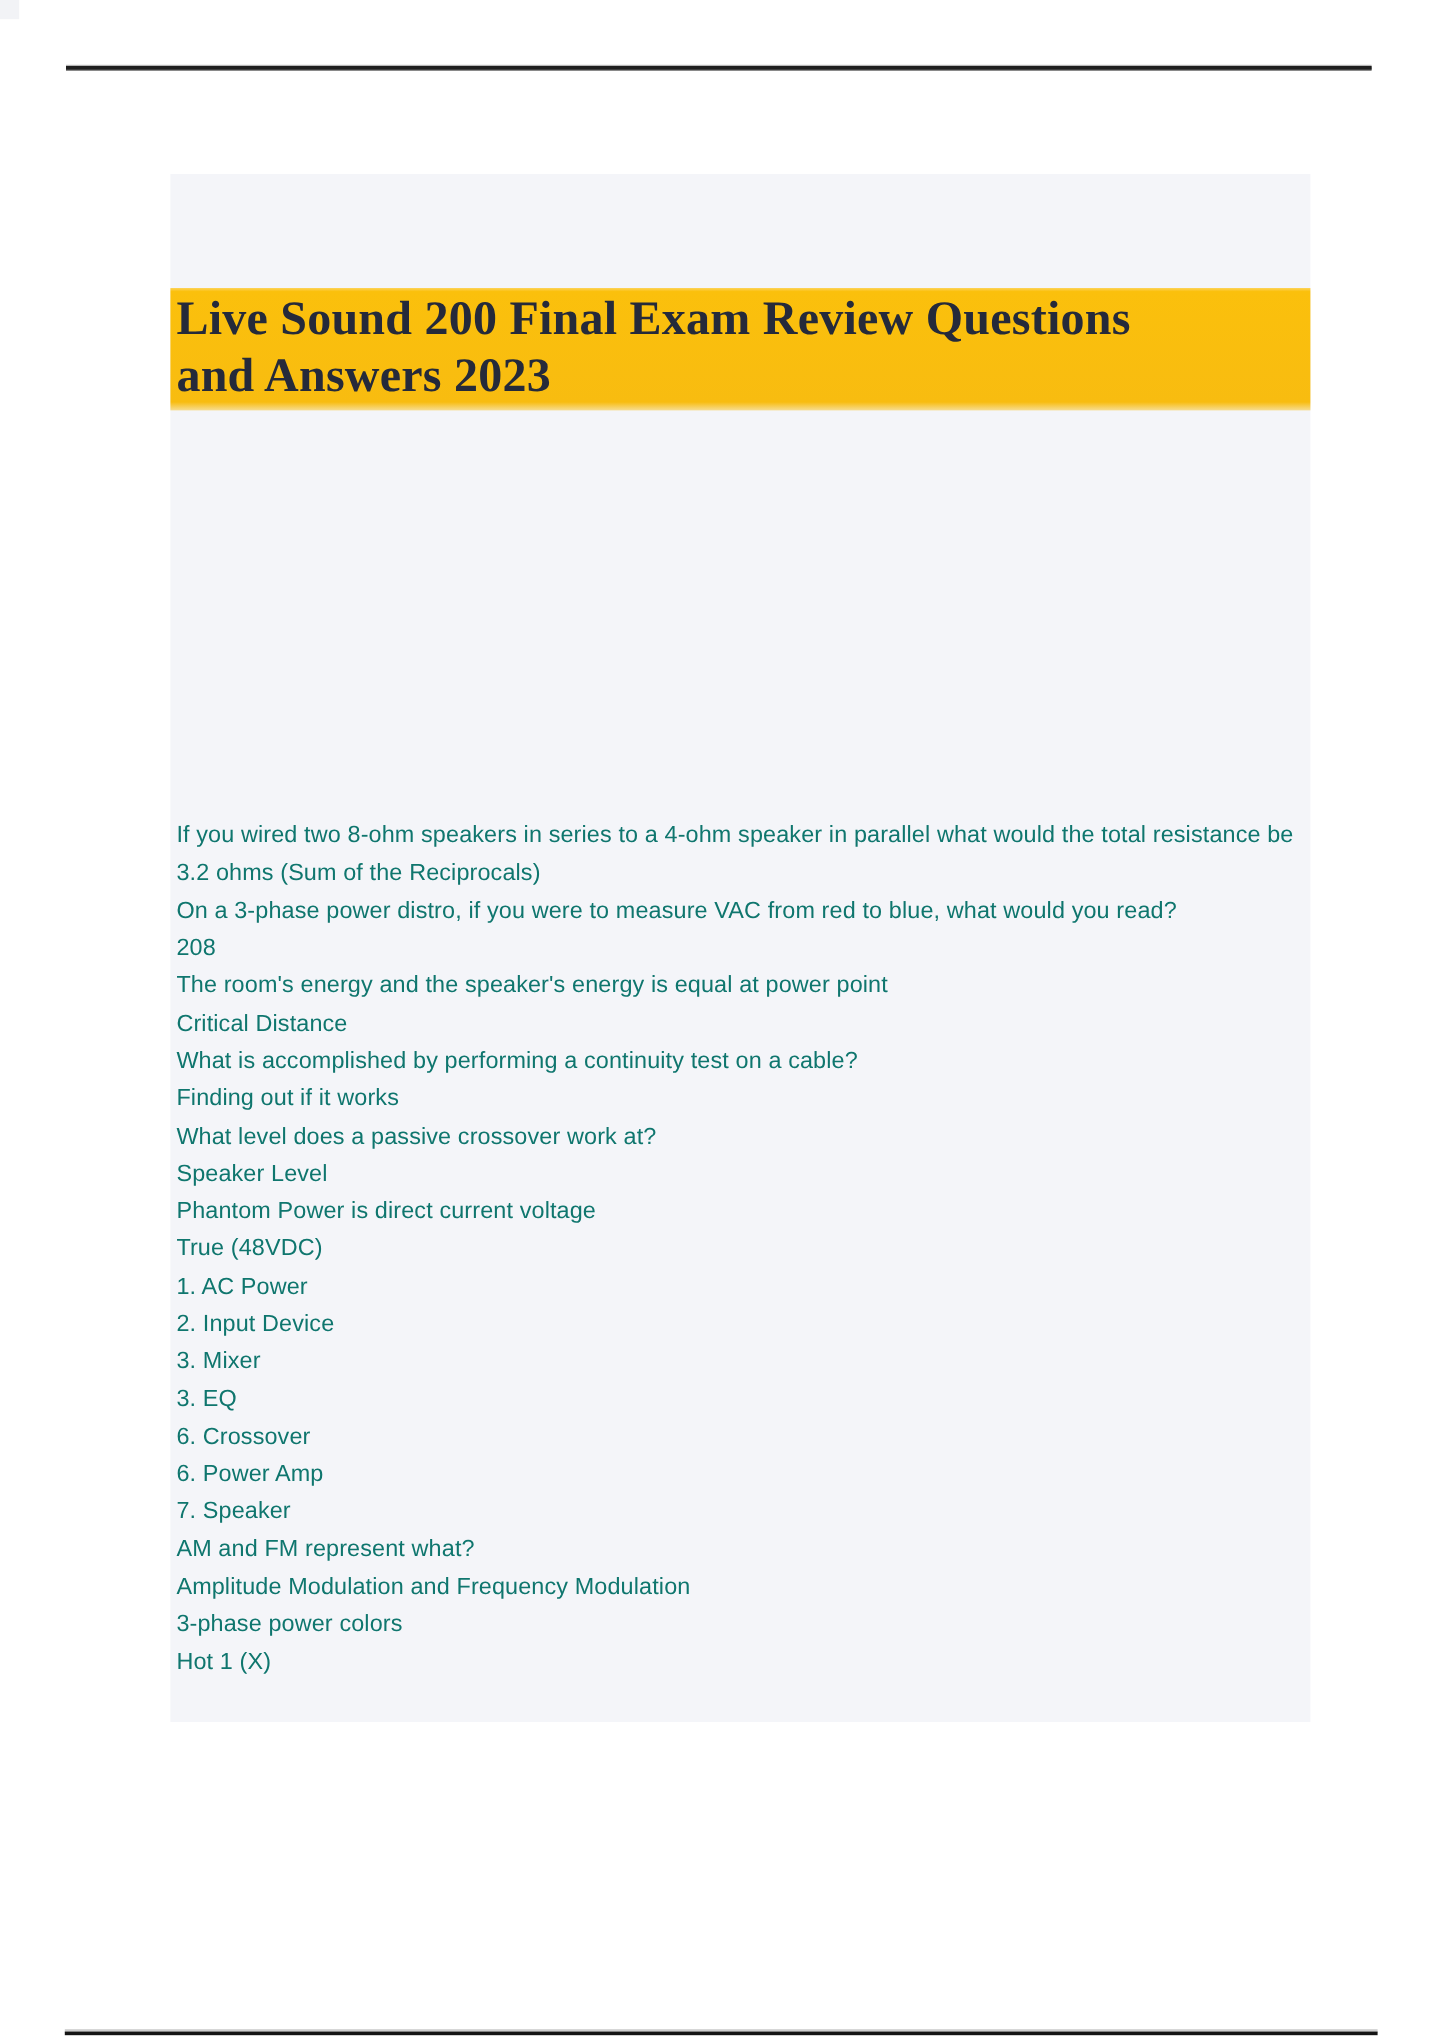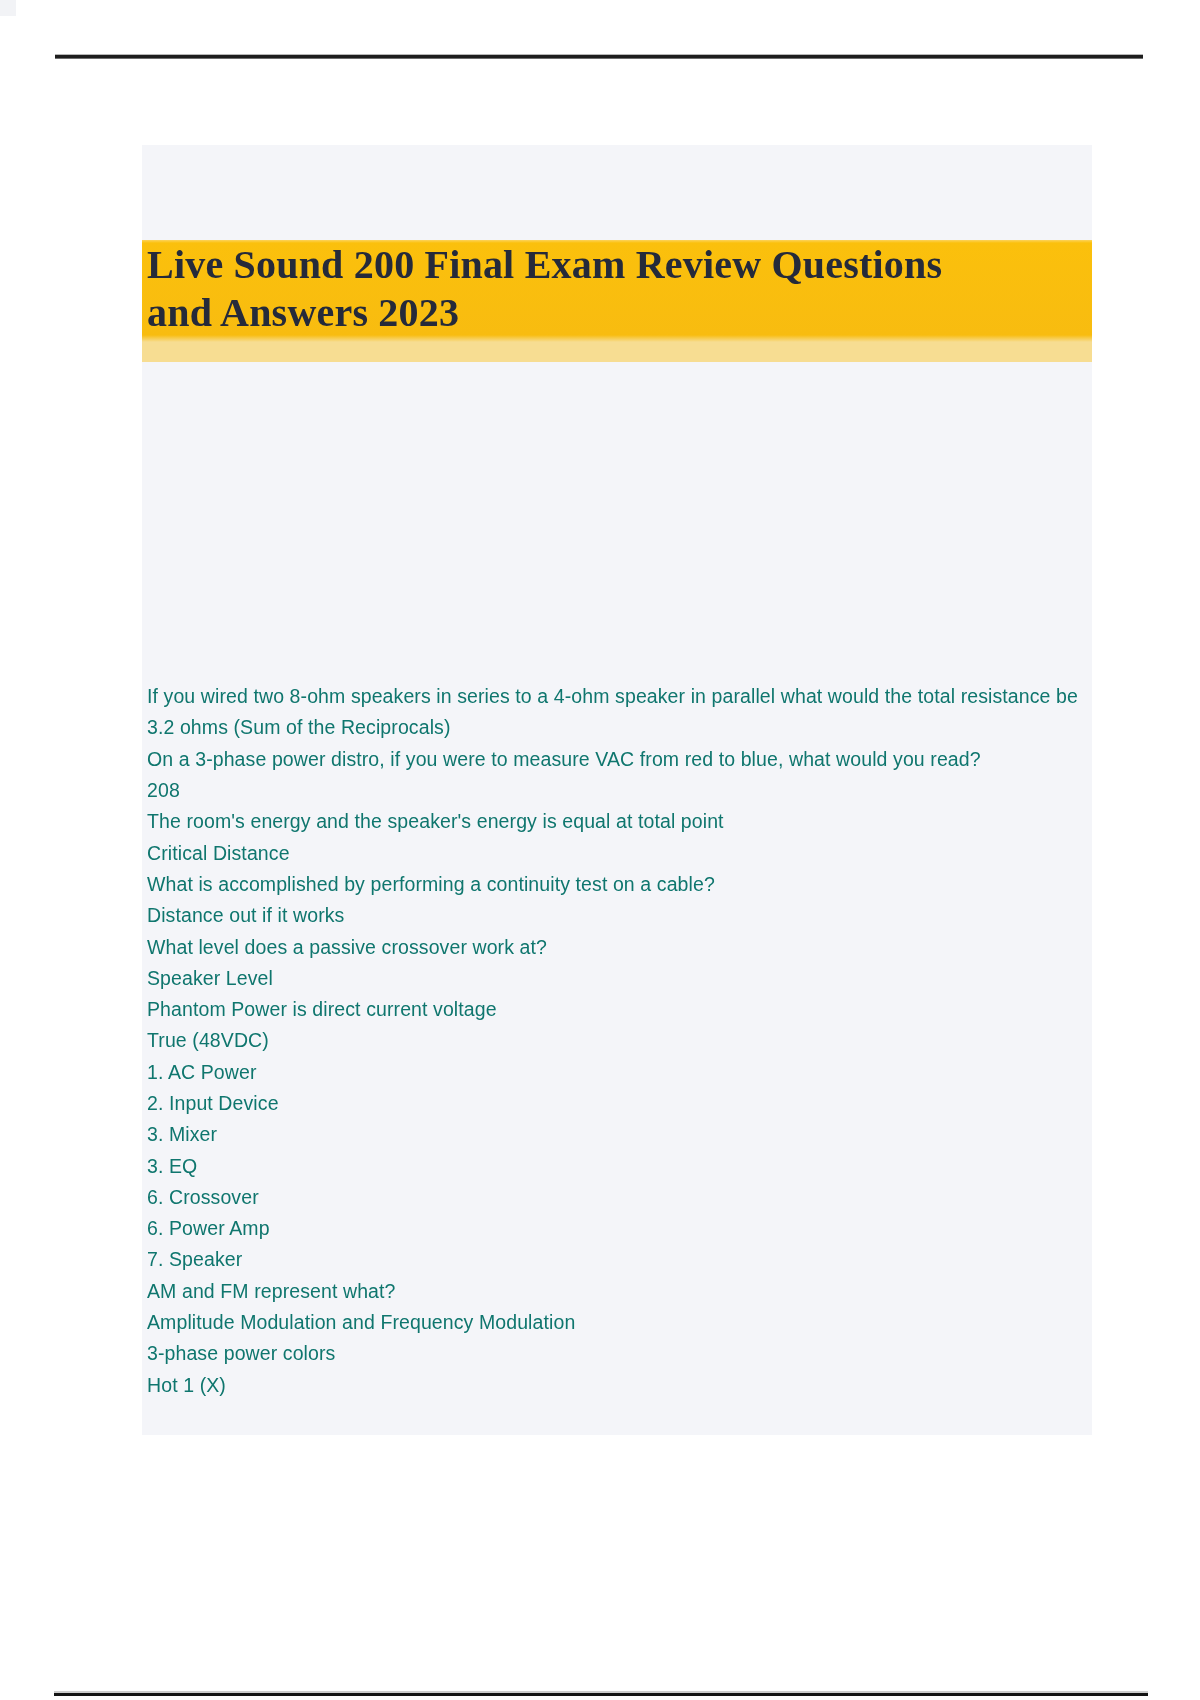--- a/index.html
+++ b/index.html
@@ -40,21 +40,21 @@
   .content-panel {
     position: absolute;
     left: 142px; top: 145px;
     width: 950px; height: 1290px;
     background: #f4f5f9;
   }
   .title-banner {
     position: absolute;
     left: 0; top: 95px;
     width: 100%;
-    height: 122px;
+    height: 102px;
     box-sizing: border-box;
     padding: 1px 10px 0 5px;
     background: linear-gradient(180deg, #fdd35a 0px, #fbc00c 3px, #f8bc10 95px, #f7dd92 102px);
   }
   .title-line {
     font-family: "Liberation Serif", "DejaVu Serif", serif;
     font-weight: 700;
     font-size: 40px;
     line-height: 48px;
     color: #252a3a;
@@ -90,24 +90,24 @@
     <div class="title-banner">
       <div class="title-line">Live Sound 200 Final Exam Review Questions</div>
       <div class="title-line">and Answers 2023</div>
     </div>
 
     <div class="qa-list">
       <div class="qa-line">If you wired two 8-ohm speakers in series to a 4-ohm speaker in parallel what would the total resistance be</div>
       <div class="qa-line">3.2 ohms (Sum of the Reciprocals)</div>
       <div class="qa-line">On a 3-phase power distro, if you were to measure VAC from red to blue, what would you read?</div>
       <div class="qa-line">208</div>
-      <div class="qa-line">The room's energy and the speaker's energy is equal at total point</div>
+      <div class="qa-line">The room's energy and the speaker's energy is equal at power point</div>
       <div class="qa-line">Critical Distance</div>
       <div class="qa-line">What is accomplished by performing a continuity test on a cable?</div>
-      <div class="qa-line">Distance out if it works</div>
+      <div class="qa-line">Finding out if it works</div>
       <div class="qa-line">What level does a passive crossover work at?</div>
       <div class="qa-line">Speaker Level</div>
       <div class="qa-line">Phantom Power is direct current voltage</div>
       <div class="qa-line">True (48VDC)</div>
       <div class="qa-line">1. AC Power</div>
       <div class="qa-line">2. Input Device</div>
       <div class="qa-line">3. Mixer</div>
       <div class="qa-line">3. EQ</div>
       <div class="qa-line">6. Crossover</div>
       <div class="qa-line">6. Power Amp</div>

